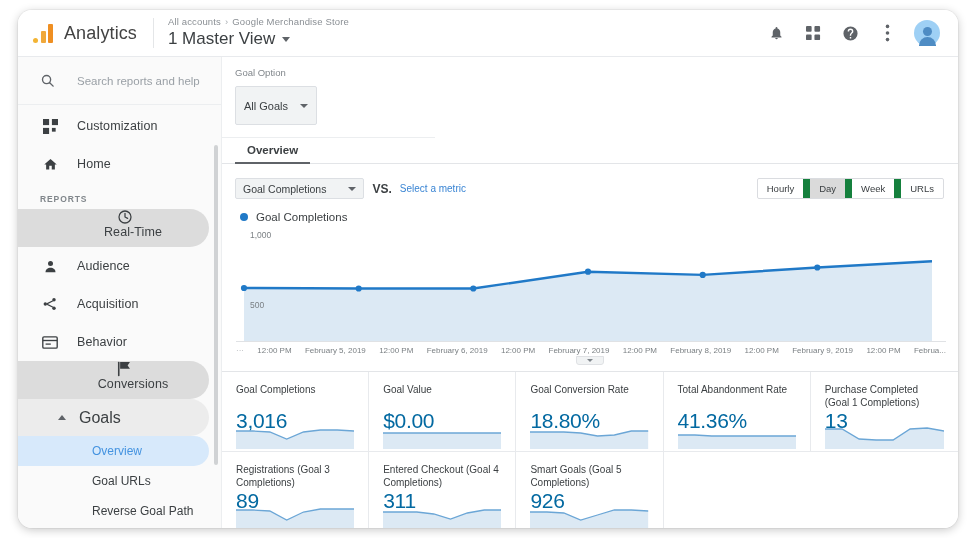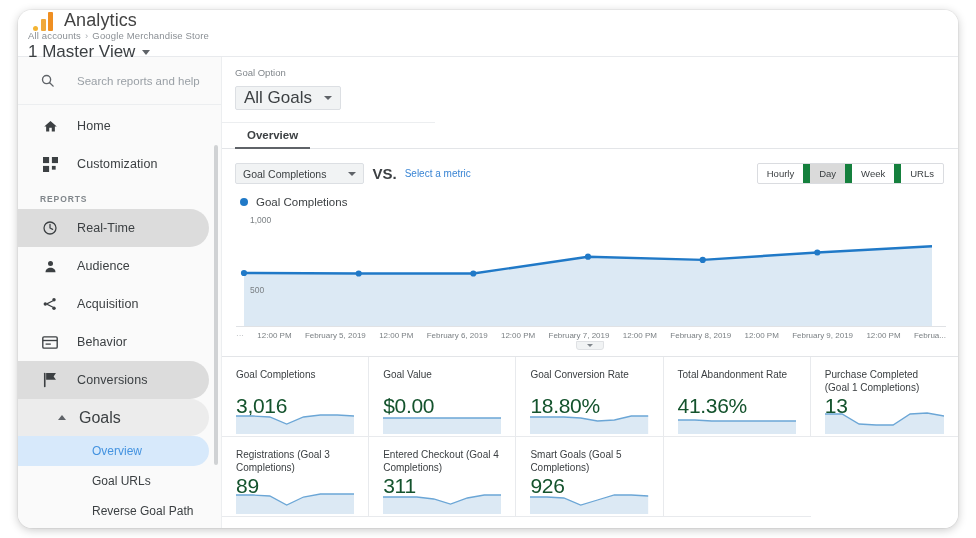--- a/index.html
+++ b/index.html
@@ -21,23 +21,23 @@
     flex-direction: column;
   }
 
   
   .header {
     height: 47px;
     min-height: 47px;
     background: #fff;
     border-bottom: 1px solid #e8eaed;
     display: flex;
+    align-items: center;
     padding: 0 10px 0 10px;
     position: relative;
-    flex-direction: column;
   }
   .brand { display: flex; align-items: center; padding-left: 5px; }
   .logo-bars { display: flex; align-items: flex-end; height: 20px; gap: 2.5px; }
   .logo-bars i { display:block; background: #f3a21c; border-radius: 1px; }
   .logo-bars i.b1 { width: 5px; height: 5px; border-radius: 50%; background:#f3b434; }
   .logo-bars i.b2 { width: 5px; height: 12px; background:#f0a83a; }
   .logo-bars i.b3 { width: 5px; height: 19px; background:#ef8f22; }
   .brand-name {
     font-size: 18px; color: #434343; margin-left: 11px;
     letter-spacing: .1px;
@@ -98,21 +98,21 @@
   .sb-item {
     height: 38px; display:flex; align-items:center;
     padding-left: 22px;
     font-size: 12.5px; color: #3c4043;
     border-radius: 0 19px 19px 0;
     margin-right: 12px;
     position: relative;
   }
   .sb-item .ic { width: 20px; display:flex; align-items:center; justify-content:center; color:#5f6368; }
   .sb-item .lb { margin-left: 17px; letter-spacing:.1px; }
-  .sb-item.active { background: #dcdcdc; }
+  .sb-item.active { background: #dcdcdc; flex-direction: column; }
   .sb-section {
     font-size: 8.5px; color: #80868b; letter-spacing: .9px;
     padding: 11px 0 5px 22px; font-weight: 600;
   }
   .sb-sub {
     height: 37px; display:flex; align-items:center;
     font-size: 16px; color:#3c4043;
     border-radius: 0 19px 19px 0; margin-right:12px;
     padding-left: 58px;
   }
@@ -139,21 +139,21 @@
   .goal-option-bar {
     padding: 10px 0 0 13px;
     border-bottom: 1px solid #eceef0;
     width: 213px;
   }
   .go-label { font-size: 9.5px; color:#80868b; }
   .go-select {
     margin-top: 8px; margin-bottom: 12px;
     display:inline-flex; align-items:center;
     background: #f1f3f4; border:1px solid #dcdfe3; border-radius:2px;
-    height: 24px; padding: 0 8px; font-size: 17px; color:#3c4043;
+    height: 39px; padding: 0 8px; font-size: 11px; color:#3c4043;
   }
   .go-select .caret {
     margin-left: 12px;
     border-left: 4px solid transparent; border-right: 4px solid transparent;
     border-top: 4px solid #5f6368;
   }
 
   .tabs {
     border-bottom: 1px solid #e3e5e8;
     display:flex; padding-left: 13px; height: 26px; align-items: flex-end;
@@ -172,21 +172,21 @@
   .m-select {
     display:inline-flex; align-items:center;
     background:#f1f3f4; border:1px solid #dcdfe3; border-radius:2px;
     height: 21px; padding: 0 7px; font-size: 10.5px; color:#3c4043;
   }
   .m-select .caret {
     margin-left: 22px;
     border-left: 4px solid transparent; border-right: 4px solid transparent;
     border-top: 4px solid #5f6368;
   }
-  .vs { font-size: 15px; font-weight:700; color:#3c4043; margin: 0 8px 0 8px; }
+  .vs { font-size: 12px; font-weight:700; color:#3c4043; margin: 0 8px 0 8px; }
   .sel-metric { font-size: 10px; color:#3a85d4; }
   .gran {
     margin-left: auto; display:flex; border:1px solid #dadce0; border-radius:2px;
     overflow:hidden; background:#fff;
   }
   .gran span {
     font-size: 9.5px; color:#3c4043; padding: 4px 9px;
     border-right: 7px solid #15803d;
   }
   .gran span:last-child { border-right: 0; }
@@ -239,21 +239,21 @@
     position: relative;
     height: 80px;
   }
   .card:nth-child(5n) { border-right: 0; }
   .card.empty { border-right: 0; }
   .card-title {
     font-size: 10px; color:#3c4043; line-height: 1.25;
     min-height: 25px;
   }
   .card-value {
-    font-size: 21px; color: #14532d; font-weight: 400;
+    font-size: 21px; color: #0369a1; font-weight: 400;
     letter-spacing: -.3px; line-height: 1.1;
   }
   .spark { position:absolute; left: 14px; bottom: 2px; right: 14px; height: 24px; }
   .spark svg { display:block; width:100%; height:100%; }
 </style>
 </head>
 <body>
 
 <div id="app">
 
@@ -319,37 +319,37 @@
               <line x1="15.5" y1="15.5" x2="21" y2="21" stroke-linecap="round"></line>
             </svg>
         </span>
         <span class="txt">Search reports and help</span>
       </div>
 
       <div class="sb-nav">
 
         <div class="sb-item">
           <span class="ic">
-            <svg width="15" height="15" viewBox="0 0 24 24" fill="#3c4043">
-                <path d="M10 20v-6h4v6h5v-8h3L12 3 2 12h3v8z"></path>
-              </svg>
-          </span>
-          <span class="lb">Home</span>
-        </div>
-
-        <div class="sb-item">
-          <span class="ic">
             <svg width="15" height="15" viewBox="0 0 16 16" fill="#3c4043">
                 <rect x="0" y="0" width="6.5" height="6.5"></rect>
                 <rect x="9.5" y="0" width="6.5" height="6.5"></rect>
                 <rect x="0" y="9.5" width="6.5" height="6.5"></rect>
                 <rect x="9.5" y="9.5" width="4" height="4"></rect>
               </svg>
           </span>
           <span class="lb">Customization</span>
+        </div>
+
+        <div class="sb-item">
+          <span class="ic">
+            <svg width="15" height="15" viewBox="0 0 24 24" fill="#3c4043">
+                <path d="M10 20v-6h4v6h5v-8h3L12 3 2 12h3v8z"></path>
+              </svg>
+          </span>
+          <span class="lb">Home</span>
         </div>
 
         <div class="sb-section">REPORTS</div>
 
         <div class="sb-item active">
           <span class="ic">
             <svg width="16" height="16" viewBox="0 0 24 24" fill="none" stroke="#3c4043" stroke-width="1.9">
                 <circle cx="12" cy="12" r="9"></circle>
                 <polyline points="12,6.5 12,12 16,14" stroke-linecap="round" stroke-linejoin="round"></polyline>
               </svg>

